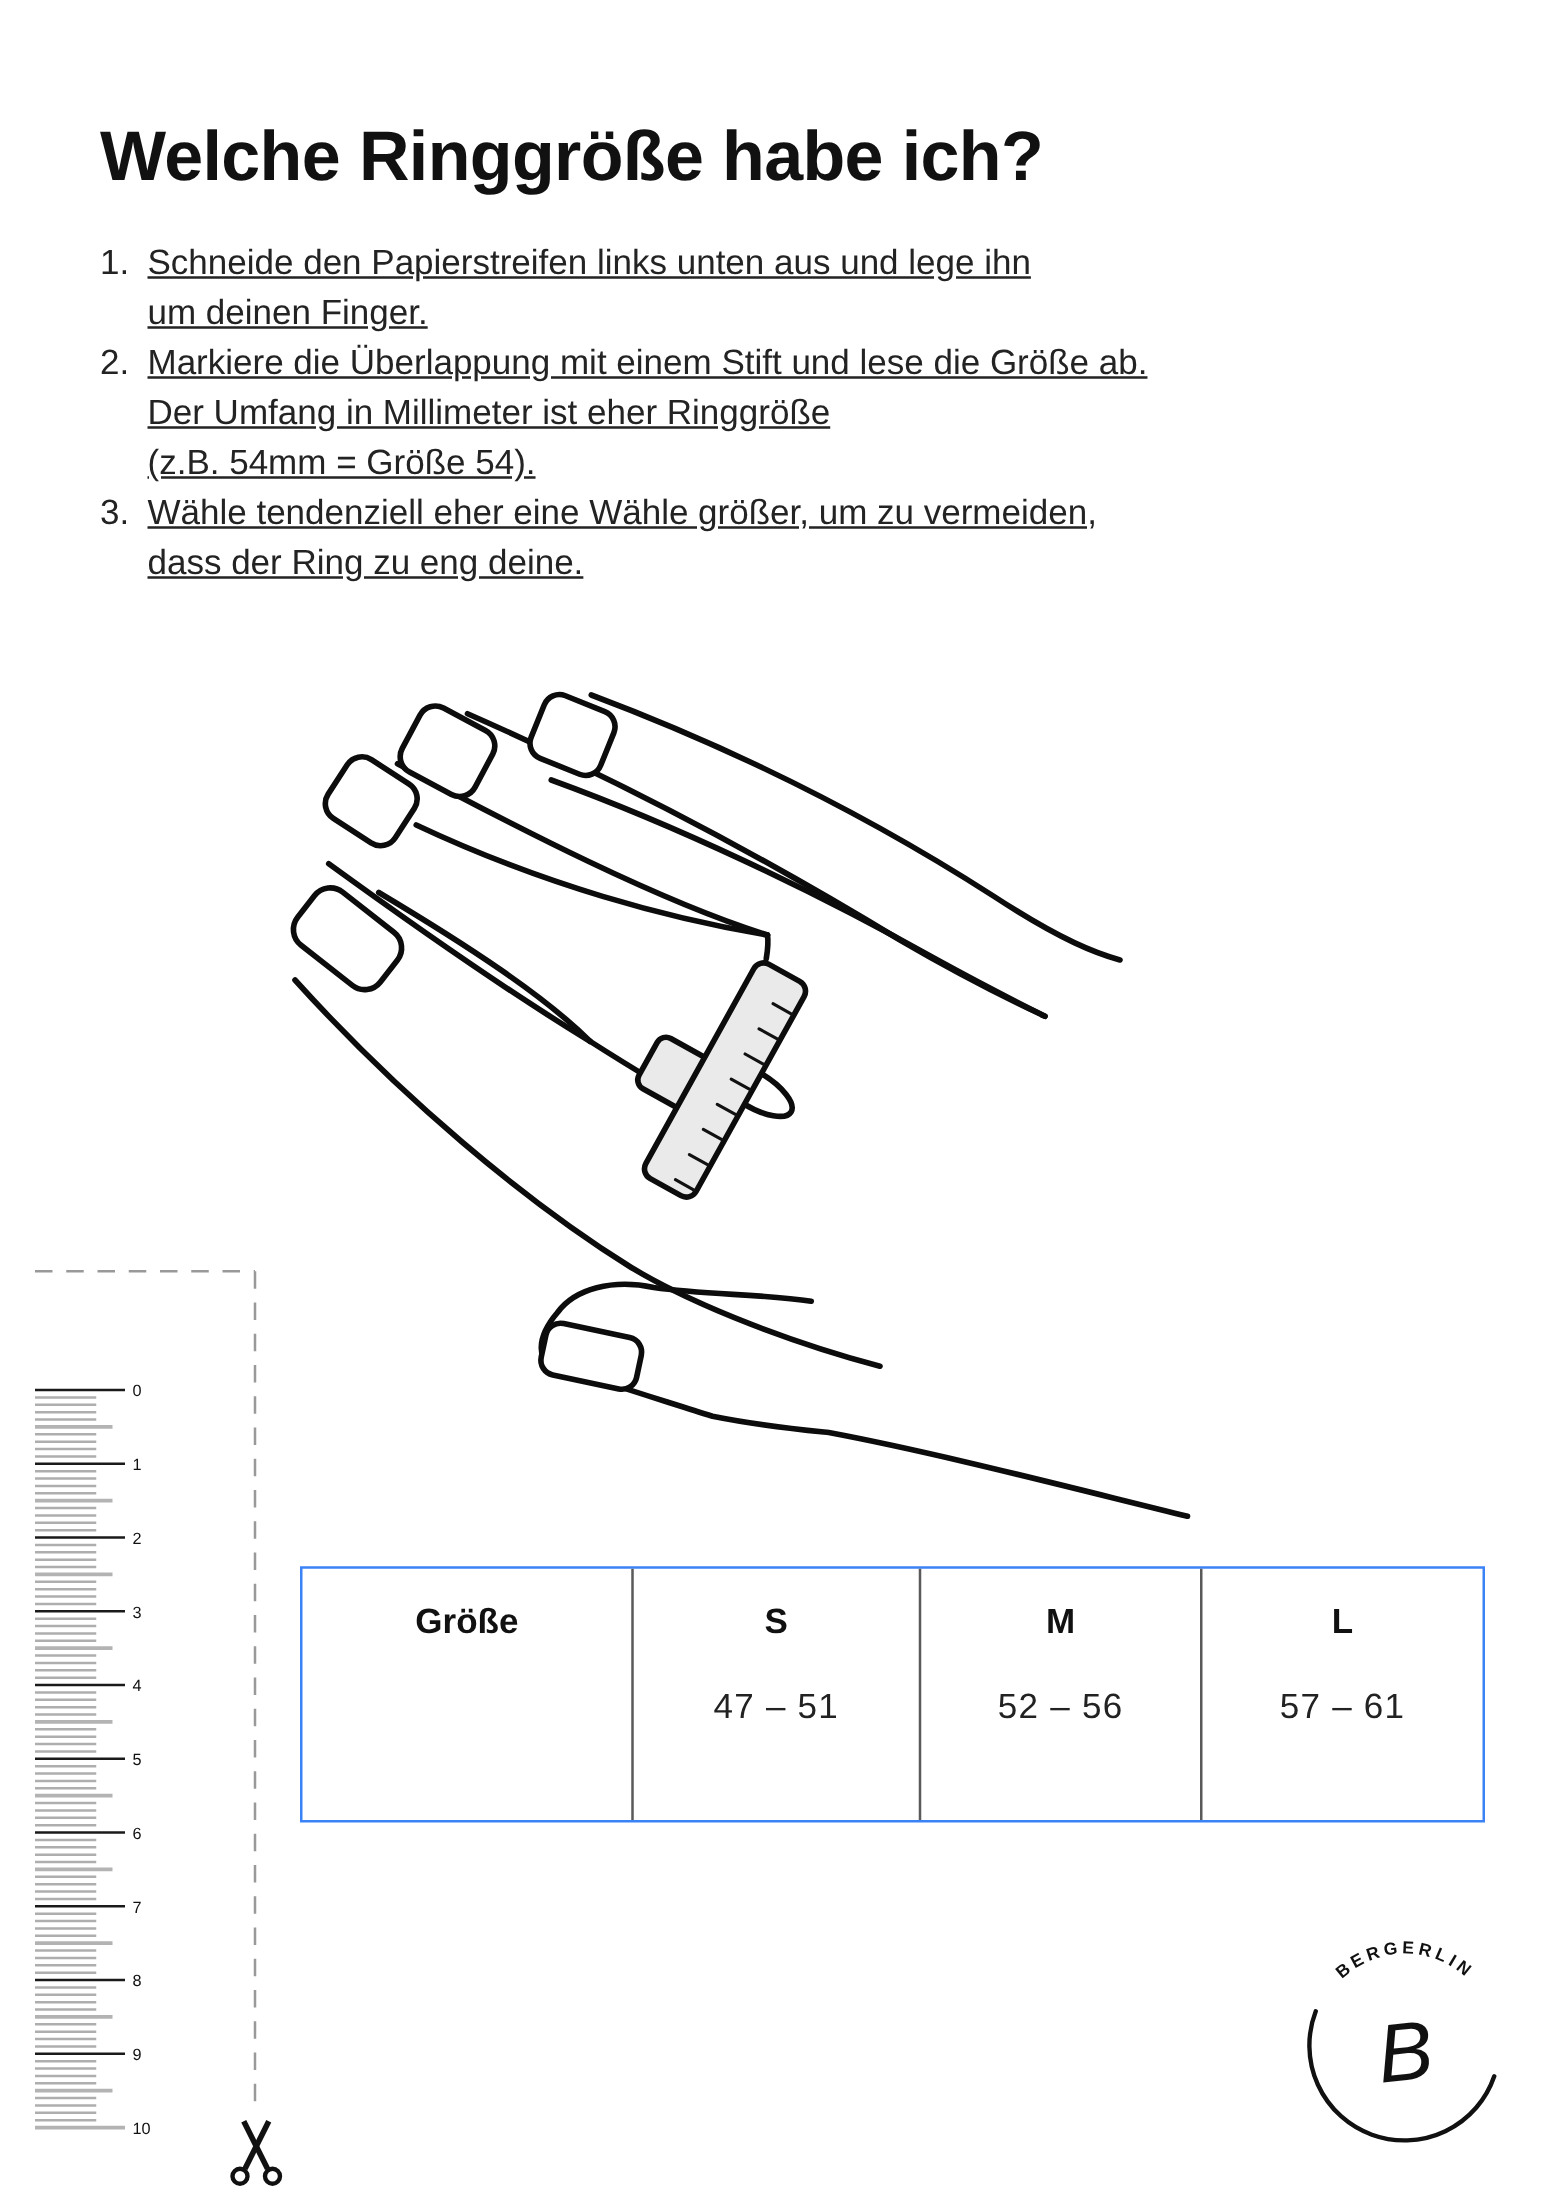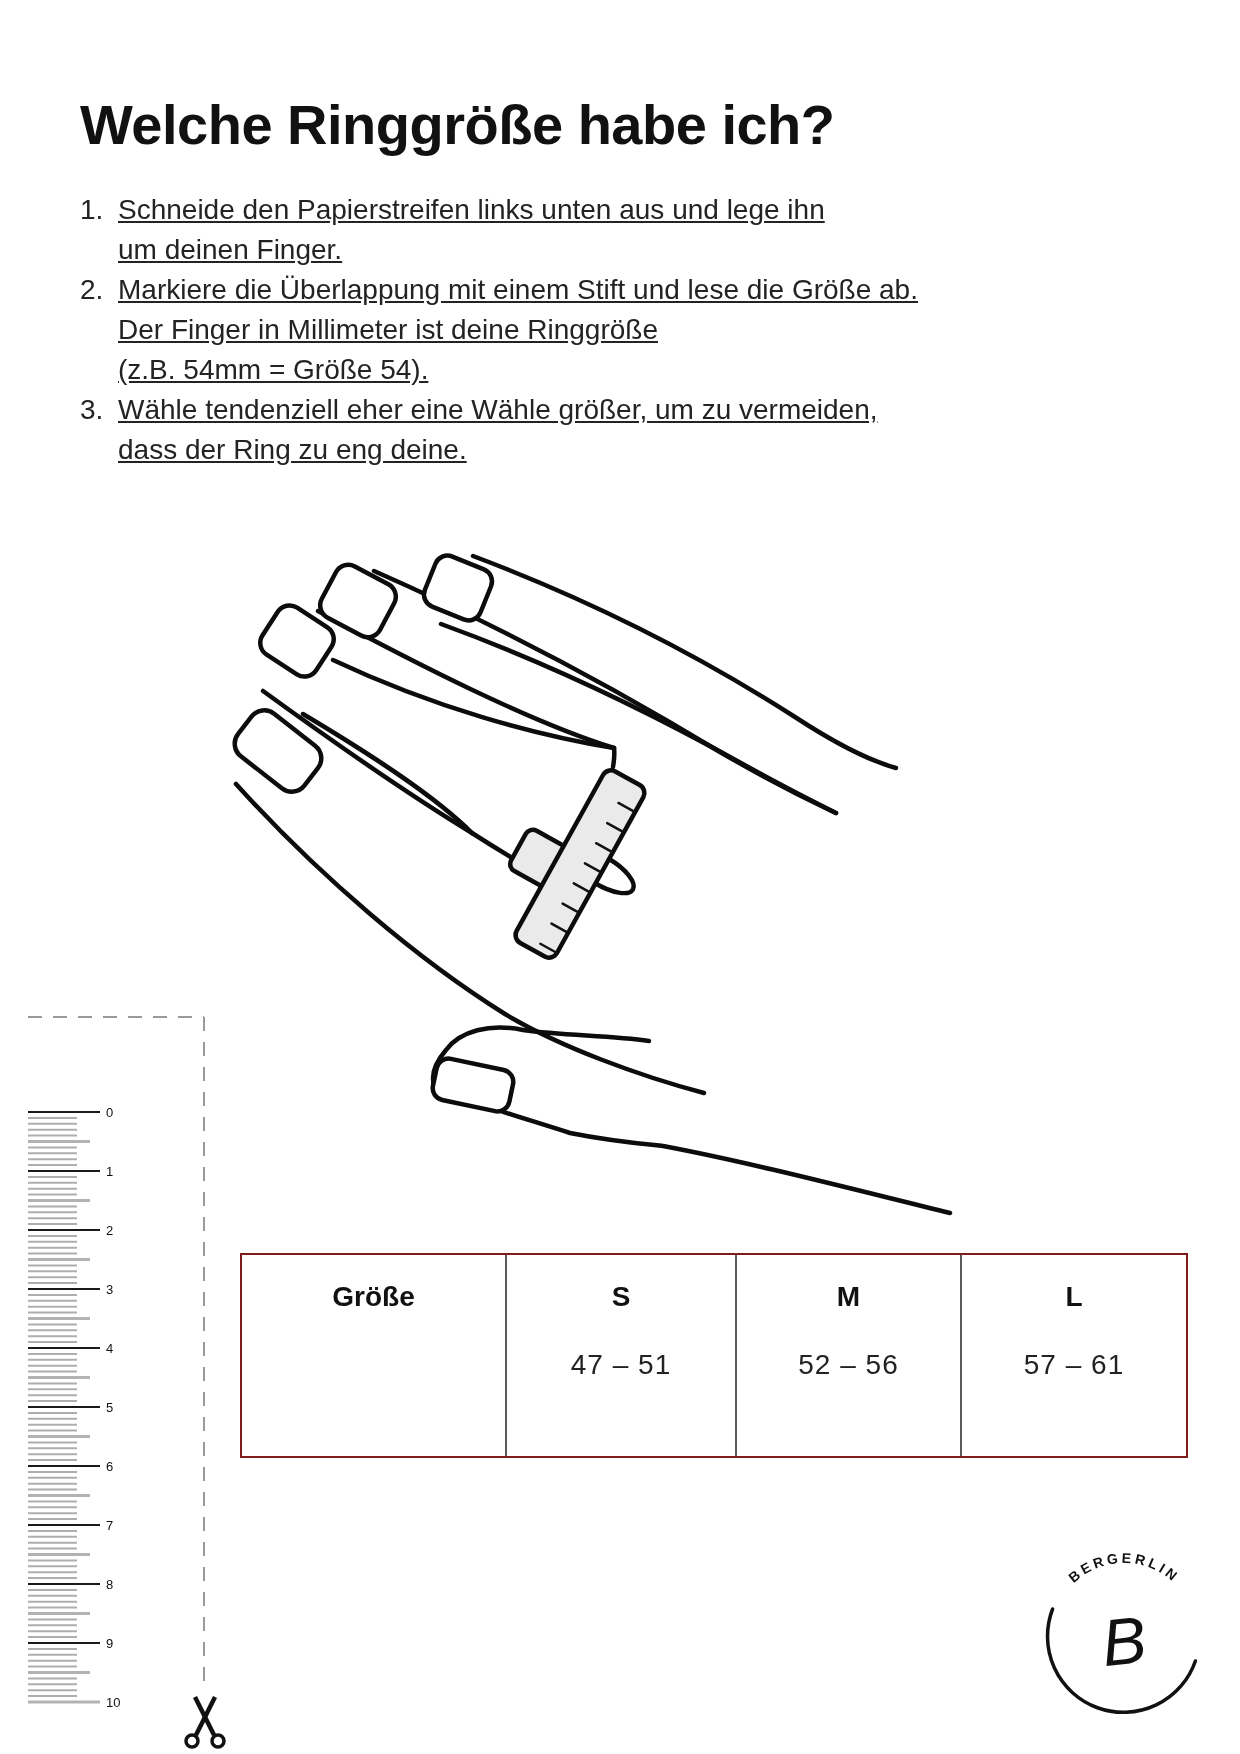--- a/index.html
+++ b/index.html
@@ -20,21 +20,21 @@
   .instructions{
     left:80px;top:190px;width:1060px;
     font-size:28px;line-height:40px;color:#232323;
   }
   .instr-item{display:flex;align-items:flex-start;}
   .instr-num{width:38px;flex:0 0 38px;}
   .instr-lines div{white-space:nowrap;text-decoration:underline;}
   svg text{font-family:"Liberation Sans",sans-serif;}
   .size-table{
     left:240px;top:1253px;width:948px;height:205px;
-    border:2px solid #7f1d1d;
+    border:2px solid #3b82f6;
     display:grid;grid-template-columns:263px 230px 225px auto;
     box-sizing:border-box;
   }
   .size-col{
     border-left:2px solid #5a5a5a;
     display:flex;flex-direction:column;align-items:center;
     box-sizing:border-box;
   }
   .size-col:first-child{border-left:none;}
   .size-head{margin-top:26px;font-size:28px;font-weight:bold;color:#111;}
@@ -230,21 +230,21 @@
       <span class="instr-num">1.</span>
       <div class="instr-lines">
         <div>Schneide den Papierstreifen links unten aus und lege ihn</div>
         <div>um deinen Finger.</div>
       </div>
     </div>
     <div class="instr-item">
       <span class="instr-num">2.</span>
       <div class="instr-lines">
         <div>Markiere die Überlappung mit einem Stift und lese die Größe ab.</div>
-        <div>Der Finger in Millimeter ist deine Ringgröße</div>
+        <div>Der Umfang in Millimeter ist eher Ringgröße</div>
         <div>(z.B. 54mm = Größe 54).</div>
       </div>
     </div>
     <div class="instr-item">
       <span class="instr-num">3.</span>
       <div class="instr-lines">
         <div>Wähle tendenziell eher eine Wähle größer, um zu vermeiden,</div>
         <div>dass der Ring zu eng deine.</div>
       </div>
     </div>

